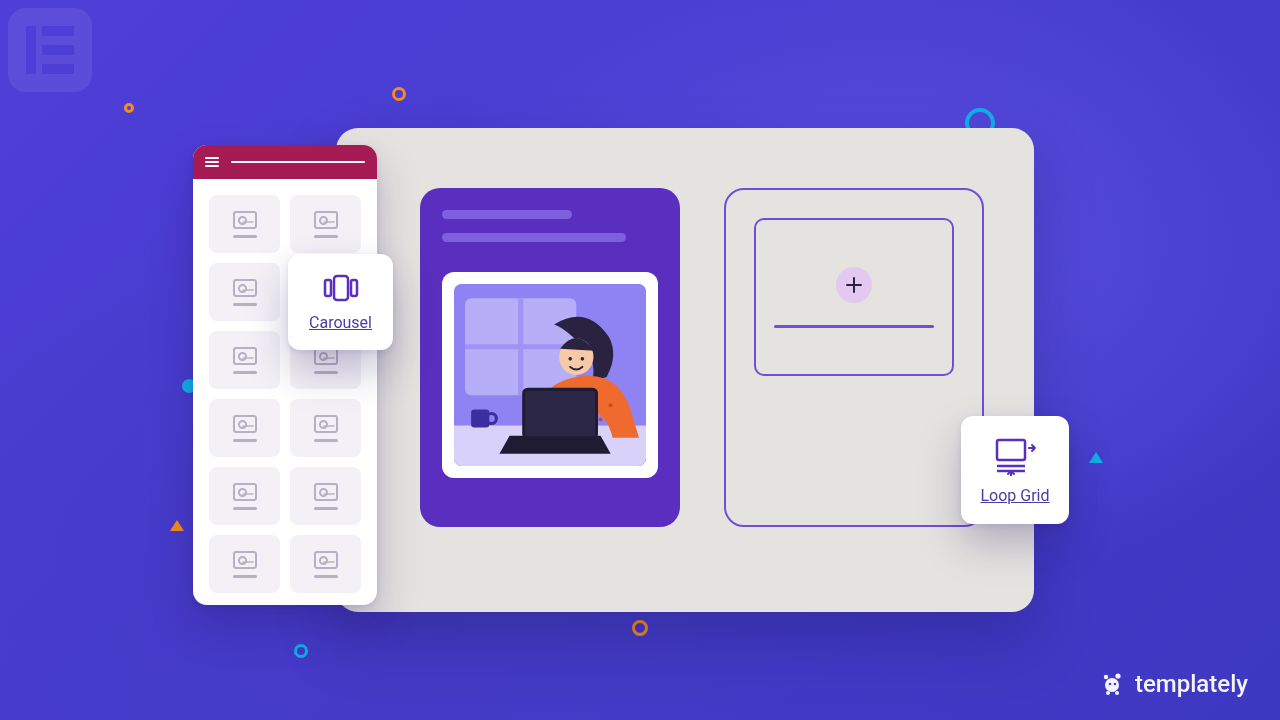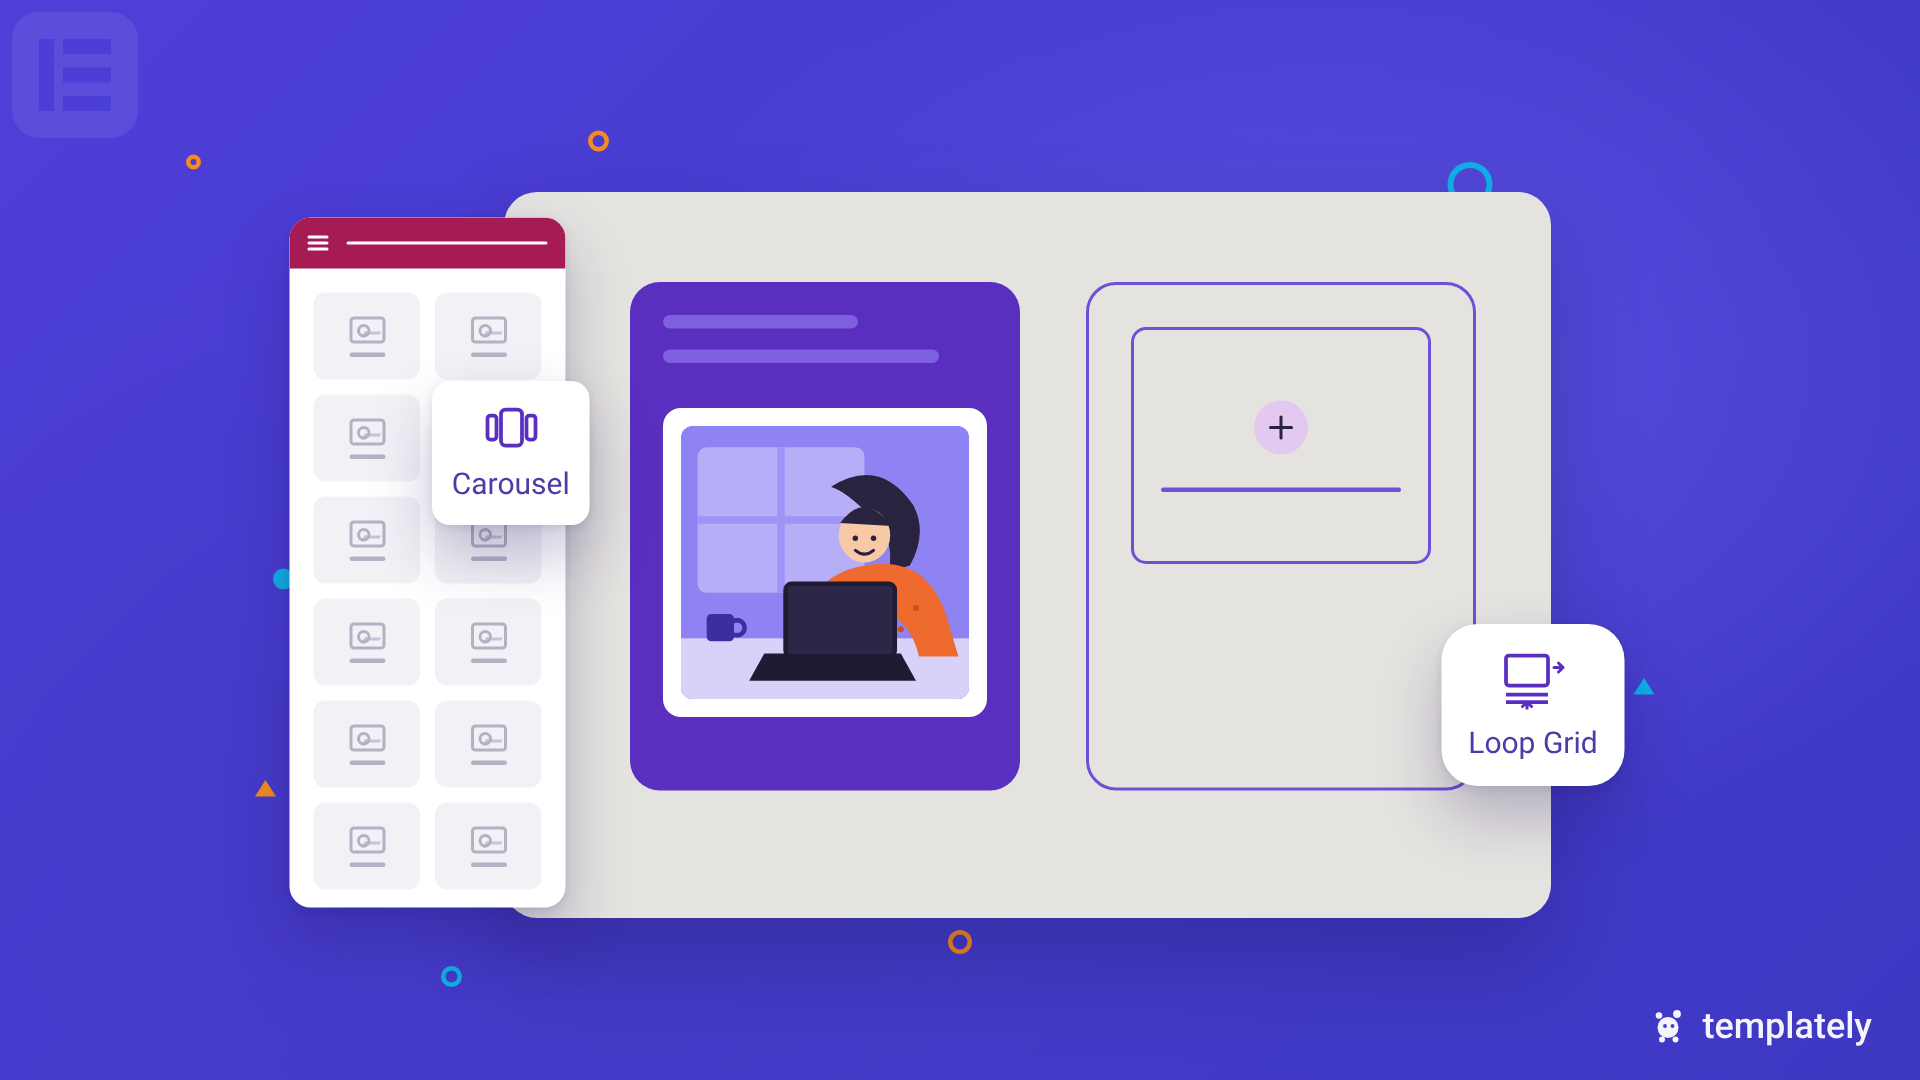--- a/index.html
+++ b/index.html
@@ -83,24 +83,24 @@
     transform:skewX(-30deg);
     opacity:.7;
   }
   .widget-cell .bar { width:24px; height:3px; background:var(--lilac-dark); border-radius:2px; }
 
   
   .widget-chip {
     position:absolute; background:#fff; border-radius:12px;
     box-shadow: var(--panel-shadow);
     display:flex; flex-direction:column; align-items:center; justify-content:center; gap:10px;
-    color:var(--text); font-size:20px;
+    color:var(--text); font-size:16px;text-decoration:underline;
   }
   #chip-carousel { left:288px; top:254px; width:105px; height:96px; }
-  #chip-loopgrid { left:961px; top:416px; width:122px; height:108px;border-radius:24px; }
+  #chip-loopgrid { left:961px; top:416px; width:108px; height:108px; }
 
   
   .purple-card {
     position:absolute; left:420px; top:188px; width:260px; height:339px;
     background:var(--purple); border-radius:20px;
     padding:22px 22px 18px;
   }
   .purple-card .skel { height:9px; border-radius:5px; background:#7e5fe0; }
   .purple-card .skel.s1 { width:60%; margin-bottom:14px; }
   .purple-card .skel.s2 { width:85%; }

